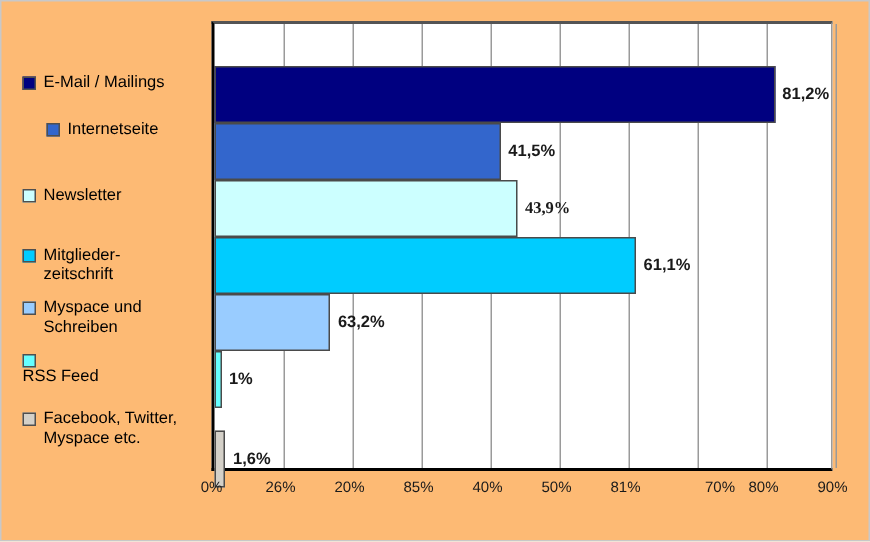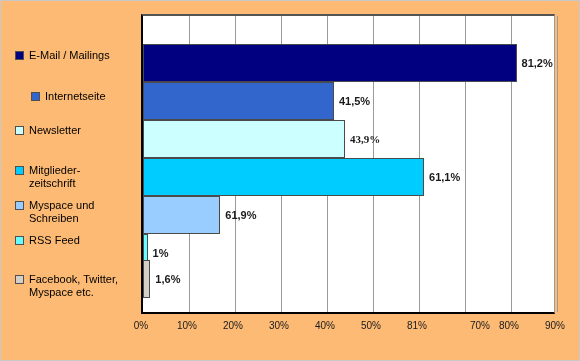--- a/index.html
+++ b/index.html
@@ -127,39 +127,39 @@
 </head>
 <body>
 
 <div id="chart-root">
 
   <div id="legend">
       <div class="legend-item" style="top: 48px;">
         <span class="legend-swatch" style="background: rgb(0, 0, 128);"></span>
         <span class="legend-label">E-Mail / Mailings</span>
       </div>
-      <div class="legend-item" style="top: 89px; padding-left: 16px;">
+      <div class="legend-item" style="top: 79px; padding-left: 16px;">
         <span class="legend-swatch" style="background: rgb(51, 102, 204);"></span>
         <span class="legend-label">Internetseite</span>
       </div>
       <div class="legend-item" style="top: 123px;">
         <span class="legend-swatch" style="background: rgb(204, 255, 255);"></span>
         <span class="legend-label">Newsletter</span>
       </div>
       <div class="legend-item" style="top: 163px;">
         <span class="legend-swatch" style="background: rgb(0, 204, 255);"></span>
         <span class="legend-label">Mitglieder-
 zeitschrift</span>
       </div>
       <div class="legend-item" style="top: 198px;">
         <span class="legend-swatch" style="background: rgb(153, 204, 255);"></span>
         <span class="legend-label">Myspace und
 Schreiben</span>
       </div>
-      <div class="legend-item" style="top: 233px;">
+      <div class="legend-item" style="top: 233px; flex-direction: column;">
         <span class="legend-swatch" style="background: rgb(102, 255, 255);"></span>
         <span class="legend-label">RSS Feed</span>
       </div>
       <div class="legend-item" style="top: 272px;">
         <span class="legend-swatch" style="background: rgb(212, 208, 200);"></span>
         <span class="legend-label">Facebook, Twitter,
 Myspace etc.</span>
       </div>
     </div>
 
@@ -187,38 +187,38 @@
         <div class="bar-row" style="top: 104px; width: 414px;">
           <div class="bar" title="Newsletter: 43,9%" style="width: 201.94px; background: rgb(204, 255, 255);"></div>
           <div class="bar-label" style="left: 201.94px; font-family: Liberation Serif, serif;">43,9%</div>
         </div>
         <div class="bar-row" style="top: 142px; width: 414px;">
           <div class="bar" title="Mitglieder- zeitschrift: 61,1%" style="width: 281.06px; background: rgb(0, 204, 255);"></div>
           <div class="bar-label" style="left: 281.06px;">61,1%</div>
         </div>
         <div class="bar-row" style="top: 180px; width: 414px;">
           <div class="bar" title="Briefe und Schreiben: 16,8%" style="width: 77.28px; background: rgb(153, 204, 255);"></div>
-          <div class="bar-label" style="left: 77.28px;">61,9%</div>
+          <div class="bar-label" style="left: 77.28px;">63,2%</div>
         </div>
         <div class="bar-row" style="top: 218px; width: 414px;">
           <div class="bar" title="RSS Feed: 1%" style="width: 4.6px; background: rgb(102, 255, 255);"></div>
           <div class="bar-label" style="left: 4.6px;">1%</div>
         </div>
-        <div class="bar-row" style="top: 244px; width: 414px; text-align: right;">
+        <div class="bar-row" style="top: 271px; width: 414px; text-align: right;">
           <div class="bar" title="Facebook, Twitter, Myspace etc.: 1,6%" style="width: 7.36px; background: rgb(212, 208, 200);"></div>
           <div class="bar-label" style="left: 7.36px;">1,6%</div>
         </div>
       </div>
   </div>
 
   <div id="xaxis">
       <div class="tick-label" style="left: 0px;">0%</div>
-      <div class="tick-label" style="left: 46px;">10%</div>
+      <div class="tick-label" style="left: 46px;">26%</div>
       <div class="tick-label" style="left: 92px;">20%</div>
-      <div class="tick-label" style="left: 138px;">30%</div>
+      <div class="tick-label" style="left: 138px;">85%</div>
       <div class="tick-label" style="left: 184px;">40%</div>
       <div class="tick-label" style="left: 230px;">50%</div>
       <div class="tick-label" style="left: 276px;">81%</div>
       <div class="tick-label" style="left: 322px; margin-left: 17px;">70%</div>
       <div class="tick-label" style="left: 368px;">80%</div>
       <div class="tick-label" style="left: 414px;">90%</div>
     </div>
 
 </div>
 

